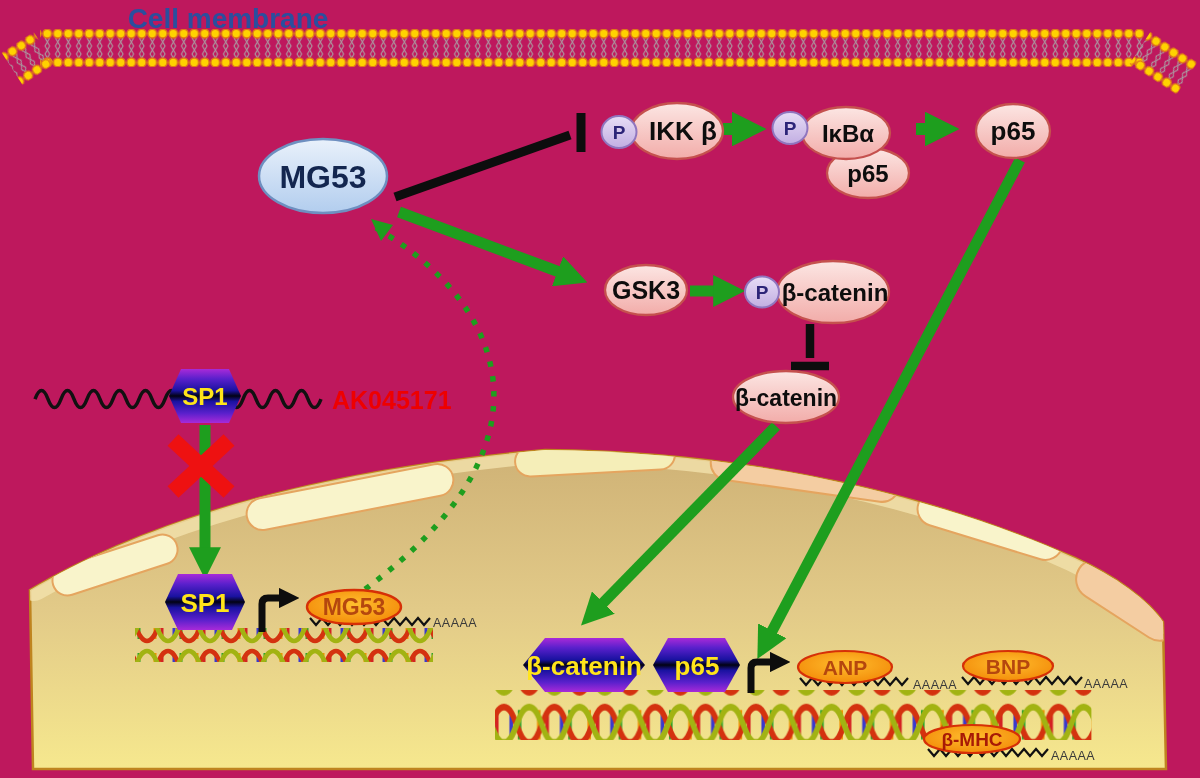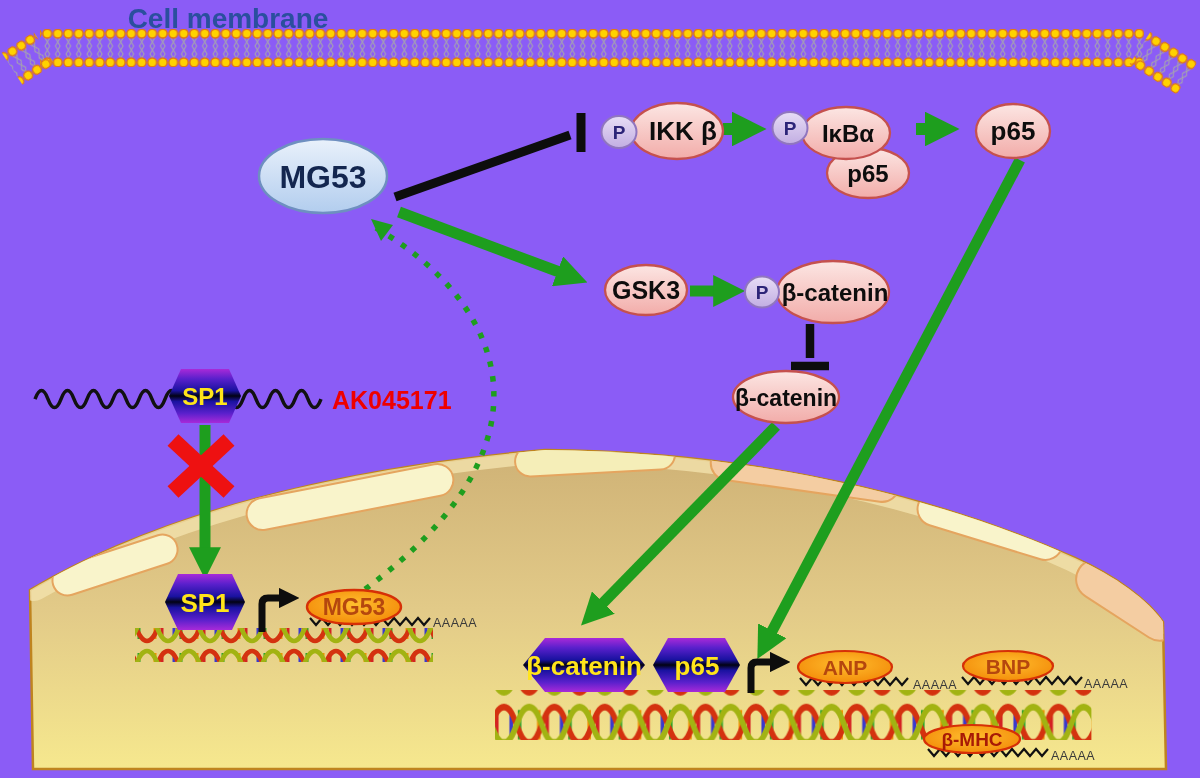--- a/index.html
+++ b/index.html
@@ -1,16 +1,16 @@
 <!DOCTYPE html>
 <html><head>
 <meta charset="utf-8">
 <style>
   html,body{margin:0;padding:0;background:#fff;}
-  .stage{position:relative;width:1200px;height:778px;background:#8b5cf6;overflow:hidden;}
+  .stage{position:relative;width:1200px;height:778px;background:#be185d;overflow:hidden;}
   svg{display:block;}
   text{font-family:"Liberation Sans","DejaVu Sans",sans-serif;font-weight:bold;}
   .polya{font-weight:normal;fill:#3a3a3a;letter-spacing:.5px;}
   .blk{fill:#0d0d0d;}
   .navy{fill:#13264f;}
   .ptxt{fill:#2c2478;}
   .yel{fill:#ffe41a;}
   .redtxt{fill:#ee0000;}
   .memlab{fill:#2a4f9e;}
   .orgtxt{fill:#b5470e;}

